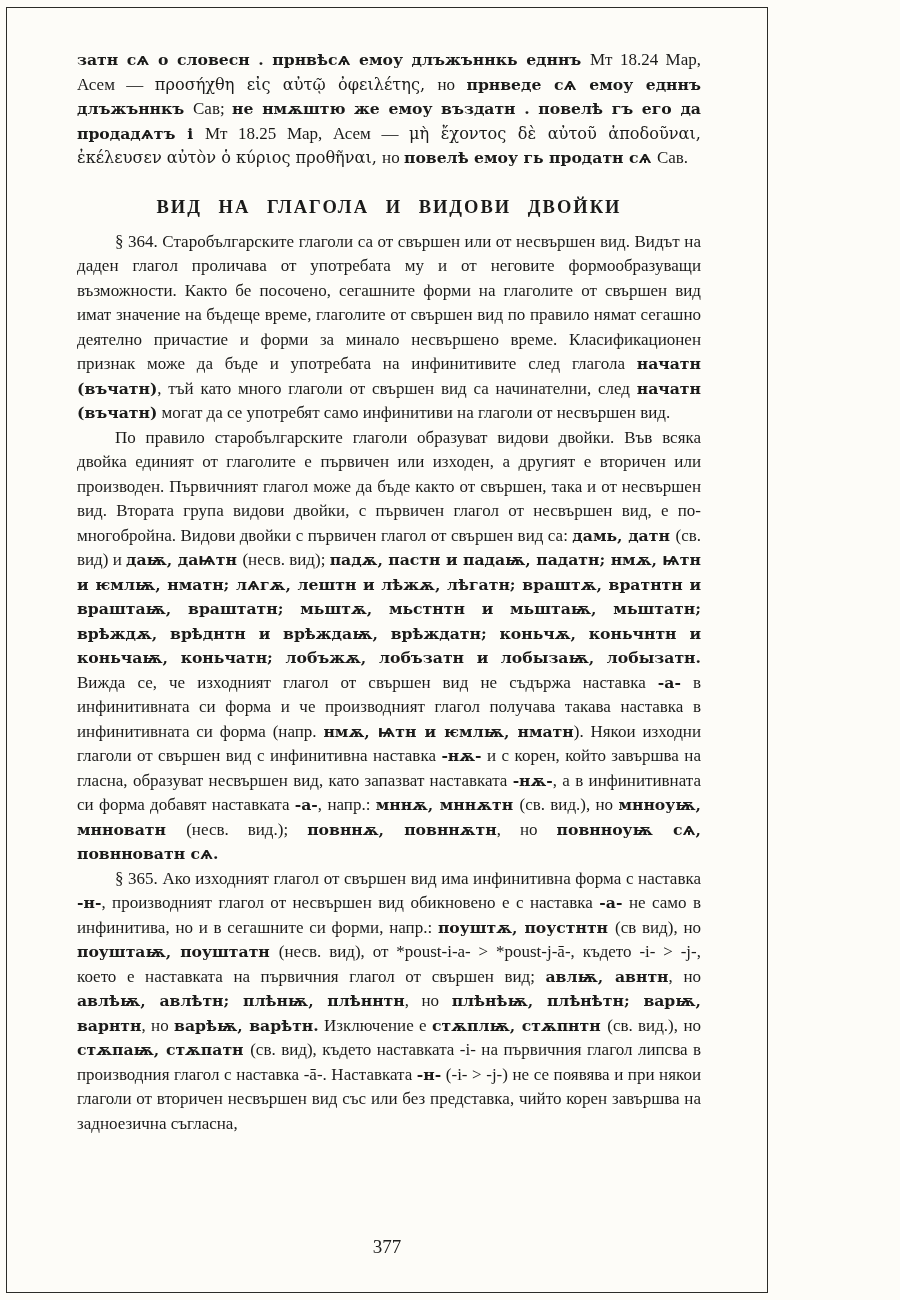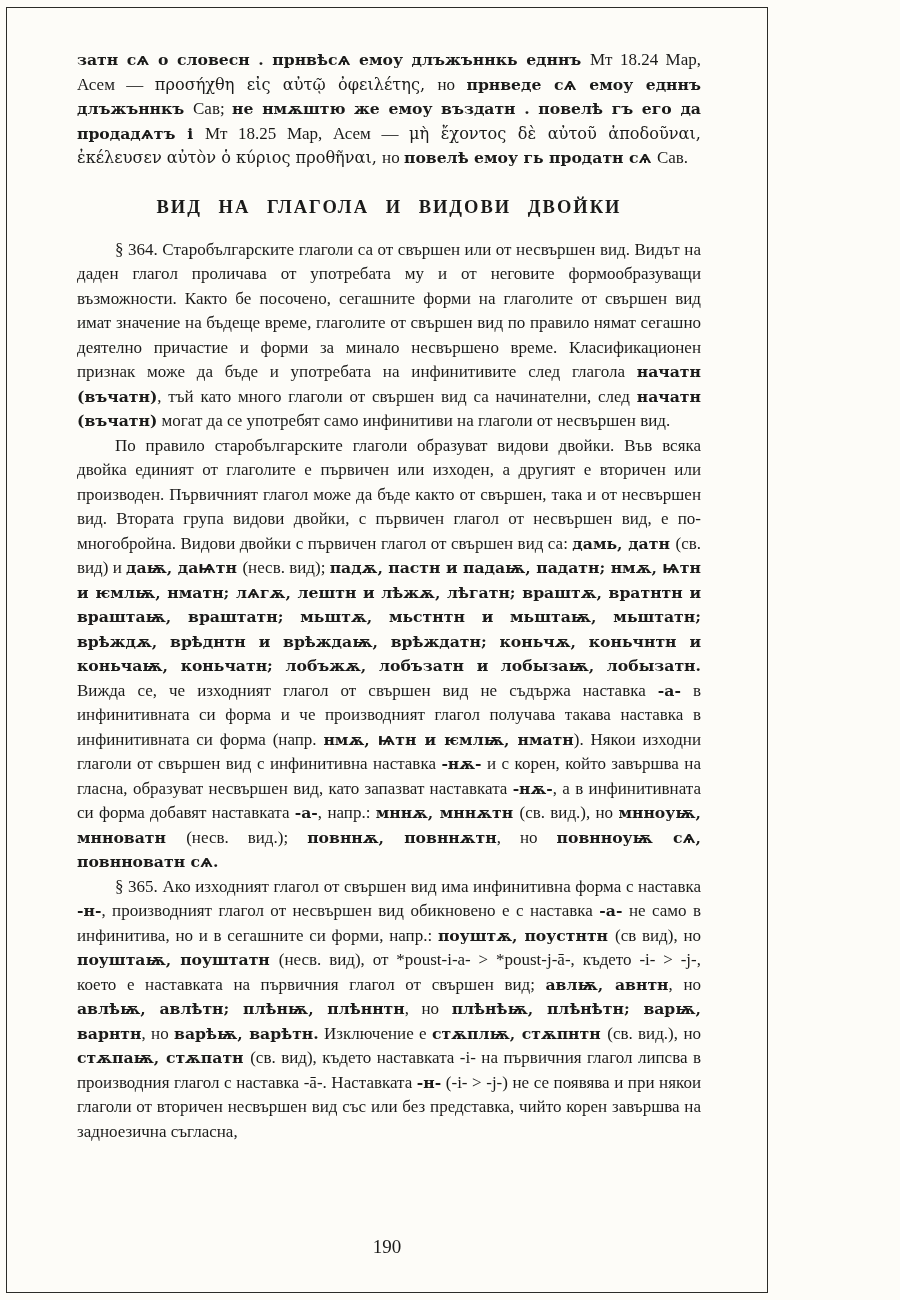--- a/index.html
+++ b/index.html
@@ -41,21 +41,21 @@
     font-size: 0.92em;
   }
   .t-greek {
     font-family: "DejaVu Serif", "DejaVu Sans", serif;
     font-size: 0.95em;
   }
   .t-italic {
     font-family: "Liberation Serif", serif;
   }
   .heading {
-    margin: 26px 0 20px 0;
+    margin: 26px 0 12px 0;
     text-align: center;
     font-family: "Liberation Serif", serif;
     font-weight: 700;
     font-size: 18.5px;
     letter-spacing: 2px;
     word-spacing: 10px;
     color: #1b1b1a;
   }
   .page-number {
     position: absolute;
@@ -76,15 +76,15 @@
       <div id="intro-paragraphs">
           <p class="para"><span class="t-ocs">затн сѧ о словесн . прнвѣсѧ емоу длъжъннкь едннъ </span><span class="t-normal">Мт 18.24 Мар, Асем — </span><span class="t-greek">προσήχθη εἰς αὐτῷ ὀφειλέτης, </span><span class="t-normal">но </span><span class="t-ocs">прнведе сѧ емоу едннъ длъжъннкъ </span><span class="t-normal">Сав; </span><span class="t-ocs">не нмѫштю же емоу въздатн . повелѣ гъ его да продадѧтъ і </span><span class="t-normal">Мт 18.25 Мар, Асем — </span><span class="t-greek">μὴ ἔχοντος δὲ αὐτοῦ ἀποδοῦναι, ἐκέλευσεν αὐτὸν ὁ κύριος προθῆναι, </span><span class="t-normal">но </span><span class="t-ocs">повелѣ емоу гь продатн сѧ </span><span class="t-normal">Сав.</span></p>
         </div>
       <h2 class="heading">ВИД НА ГЛАГОЛА И ВИДОВИ ДВОЙКИ</h2>
       <div id="body-paragraphs">
           <p class="para indent"><span class="t-normal">§ 364. Старобългарските глаголи са от свършен или от несвършен вид. Видът на даден глагол проличава от употребата му и от неговите формообразуващи възможности. Както бе посочено, сегашните форми на глаголите от свършен вид имат значение на бъдеще време, глаголите от свършен вид по правило нямат сегашно деятелно причастие и форми за минало несвършено време. Класификационен признак може да бъде и употребата на инфинитивите след глагола </span><span class="t-ocs">начатн (въчатн)</span><span class="t-normal">, тъй като много глаголи от свършен вид са начинателни, след </span><span class="t-ocs">начатн (въчатн)</span><span class="t-normal"> могат да се употребят само инфинитиви на глаголи от несвършен вид.</span></p>
           <p class="para indent"><span class="t-normal">По правило старобългарските глаголи образуват видови двойки. Във всяка двойка единият от глаголите е първичен или изходен, а другият е вторичен или производен. Първичният глагол може да бъде както от свършен, така и от несвършен вид. Втората група видови двойки, с първичен глагол от несвършен вид, е по-многобройна. Видови двойки с първичен глагол от свършен вид са: </span><span class="t-ocs">дамь, датн </span><span class="t-normal">(св. вид) и </span><span class="t-ocs">даѭ, даѩтн </span><span class="t-normal">(несв. вид); </span><span class="t-ocs">падѫ, пастн и падаѭ, падатн; нмѫ, ѩтн и ѥмлѭ, нматн; лѧгѫ, лештн и лѣжѫ, лѣгатн; враштѫ, вратнтн и враштаѭ, враштатн; мьштѫ, мьстнтн и мьштаѭ, мьштатн; врѣждѫ, врѣднтн и врѣждаѭ, врѣждатн; коньчѫ, коньчнтн и коньчаѭ, коньчатн; лобъжѫ, лобъзатн и лобызаѭ, лобызатн.</span><span class="t-normal"> Вижда се, че изходният глагол от свършен вид не съдържа наставка </span><span class="t-ocs">-а-</span><span class="t-normal"> в инфинитивната си форма и че производният глагол получава такава наставка в инфинитивната си форма (напр. </span><span class="t-ocs">нмѫ, ѩтн и ѥмлѭ, нматн</span><span class="t-normal">). Някои изходни глаголи от свършен вид с инфинитивна наставка </span><span class="t-ocs">-нѫ-</span><span class="t-normal"> и с корен, който завършва на гласна, образуват несвършен вид, като запазват наставката </span><span class="t-ocs">-нѫ-</span><span class="t-normal">, а в инфинитивната си форма добавят наставката </span><span class="t-ocs">-а-</span><span class="t-normal">, напр.: </span><span class="t-ocs">мннѫ, мннѫтн </span><span class="t-normal">(св. вид.), но </span><span class="t-ocs">мнноуѭ, мнноватн </span><span class="t-normal">(несв. вид.); </span><span class="t-ocs">повннѫ, повннѫтн</span><span class="t-normal">, но </span><span class="t-ocs">повнноуѭ сѧ, повнноватн сѧ.</span></p>
           <p class="para indent"><span class="t-normal">§ 365. Ако изходният глагол от свършен вид има инфинитивна форма с наставка </span><span class="t-ocs">-н-</span><span class="t-normal">, производният глагол от несвършен вид обикновено е с наставка </span><span class="t-ocs">-а-</span><span class="t-normal"> не само в инфинитива, но и в сегашните си форми, напр.: </span><span class="t-ocs">поуштѫ, поустнтн </span><span class="t-normal">(св вид), но </span><span class="t-ocs">поуштаѭ, поуштатн </span><span class="t-normal">(несв. вид), от </span><span class="t-italic">*poust-i-a- &gt; *poust-j-ā-</span><span class="t-normal">, където </span><span class="t-italic">-i- &gt; -j-</span><span class="t-normal">, което е наставката на първичния глагол от свършен вид; </span><span class="t-ocs">авлѭ, авнтн</span><span class="t-normal">, но </span><span class="t-ocs">авлѣѭ, авлѣтн; плѣнѭ, плѣннтн</span><span class="t-normal">, но </span><span class="t-ocs">плѣнѣѭ, плѣнѣтн; варѭ, варнтн</span><span class="t-normal">, но </span><span class="t-ocs">варѣѭ, варѣтн.</span><span class="t-normal"> Изключение е </span><span class="t-ocs">стѫплѭ, стѫпнтн </span><span class="t-normal">(св. вид.), но </span><span class="t-ocs">стѫпаѭ, стѫпатн </span><span class="t-normal">(св. вид), където наставката </span><span class="t-italic">-i-</span><span class="t-normal"> на първичния глагол липсва в производния глагол с наставка </span><span class="t-italic">-ā-</span><span class="t-normal">. Наставката </span><span class="t-ocs">-н-</span><span class="t-normal"> (</span><span class="t-italic">-i- &gt; -j-</span><span class="t-normal">) не се появява и при някои глаголи от вторичен несвършен вид със или без представка, чийто корен завършва на задноезична съгласна,</span></p>
         </div>
     </div>
-    <div class="page-number">190</div>
+    <div class="page-number">377</div>
   </div>
 </div>
 
 </body></html>

